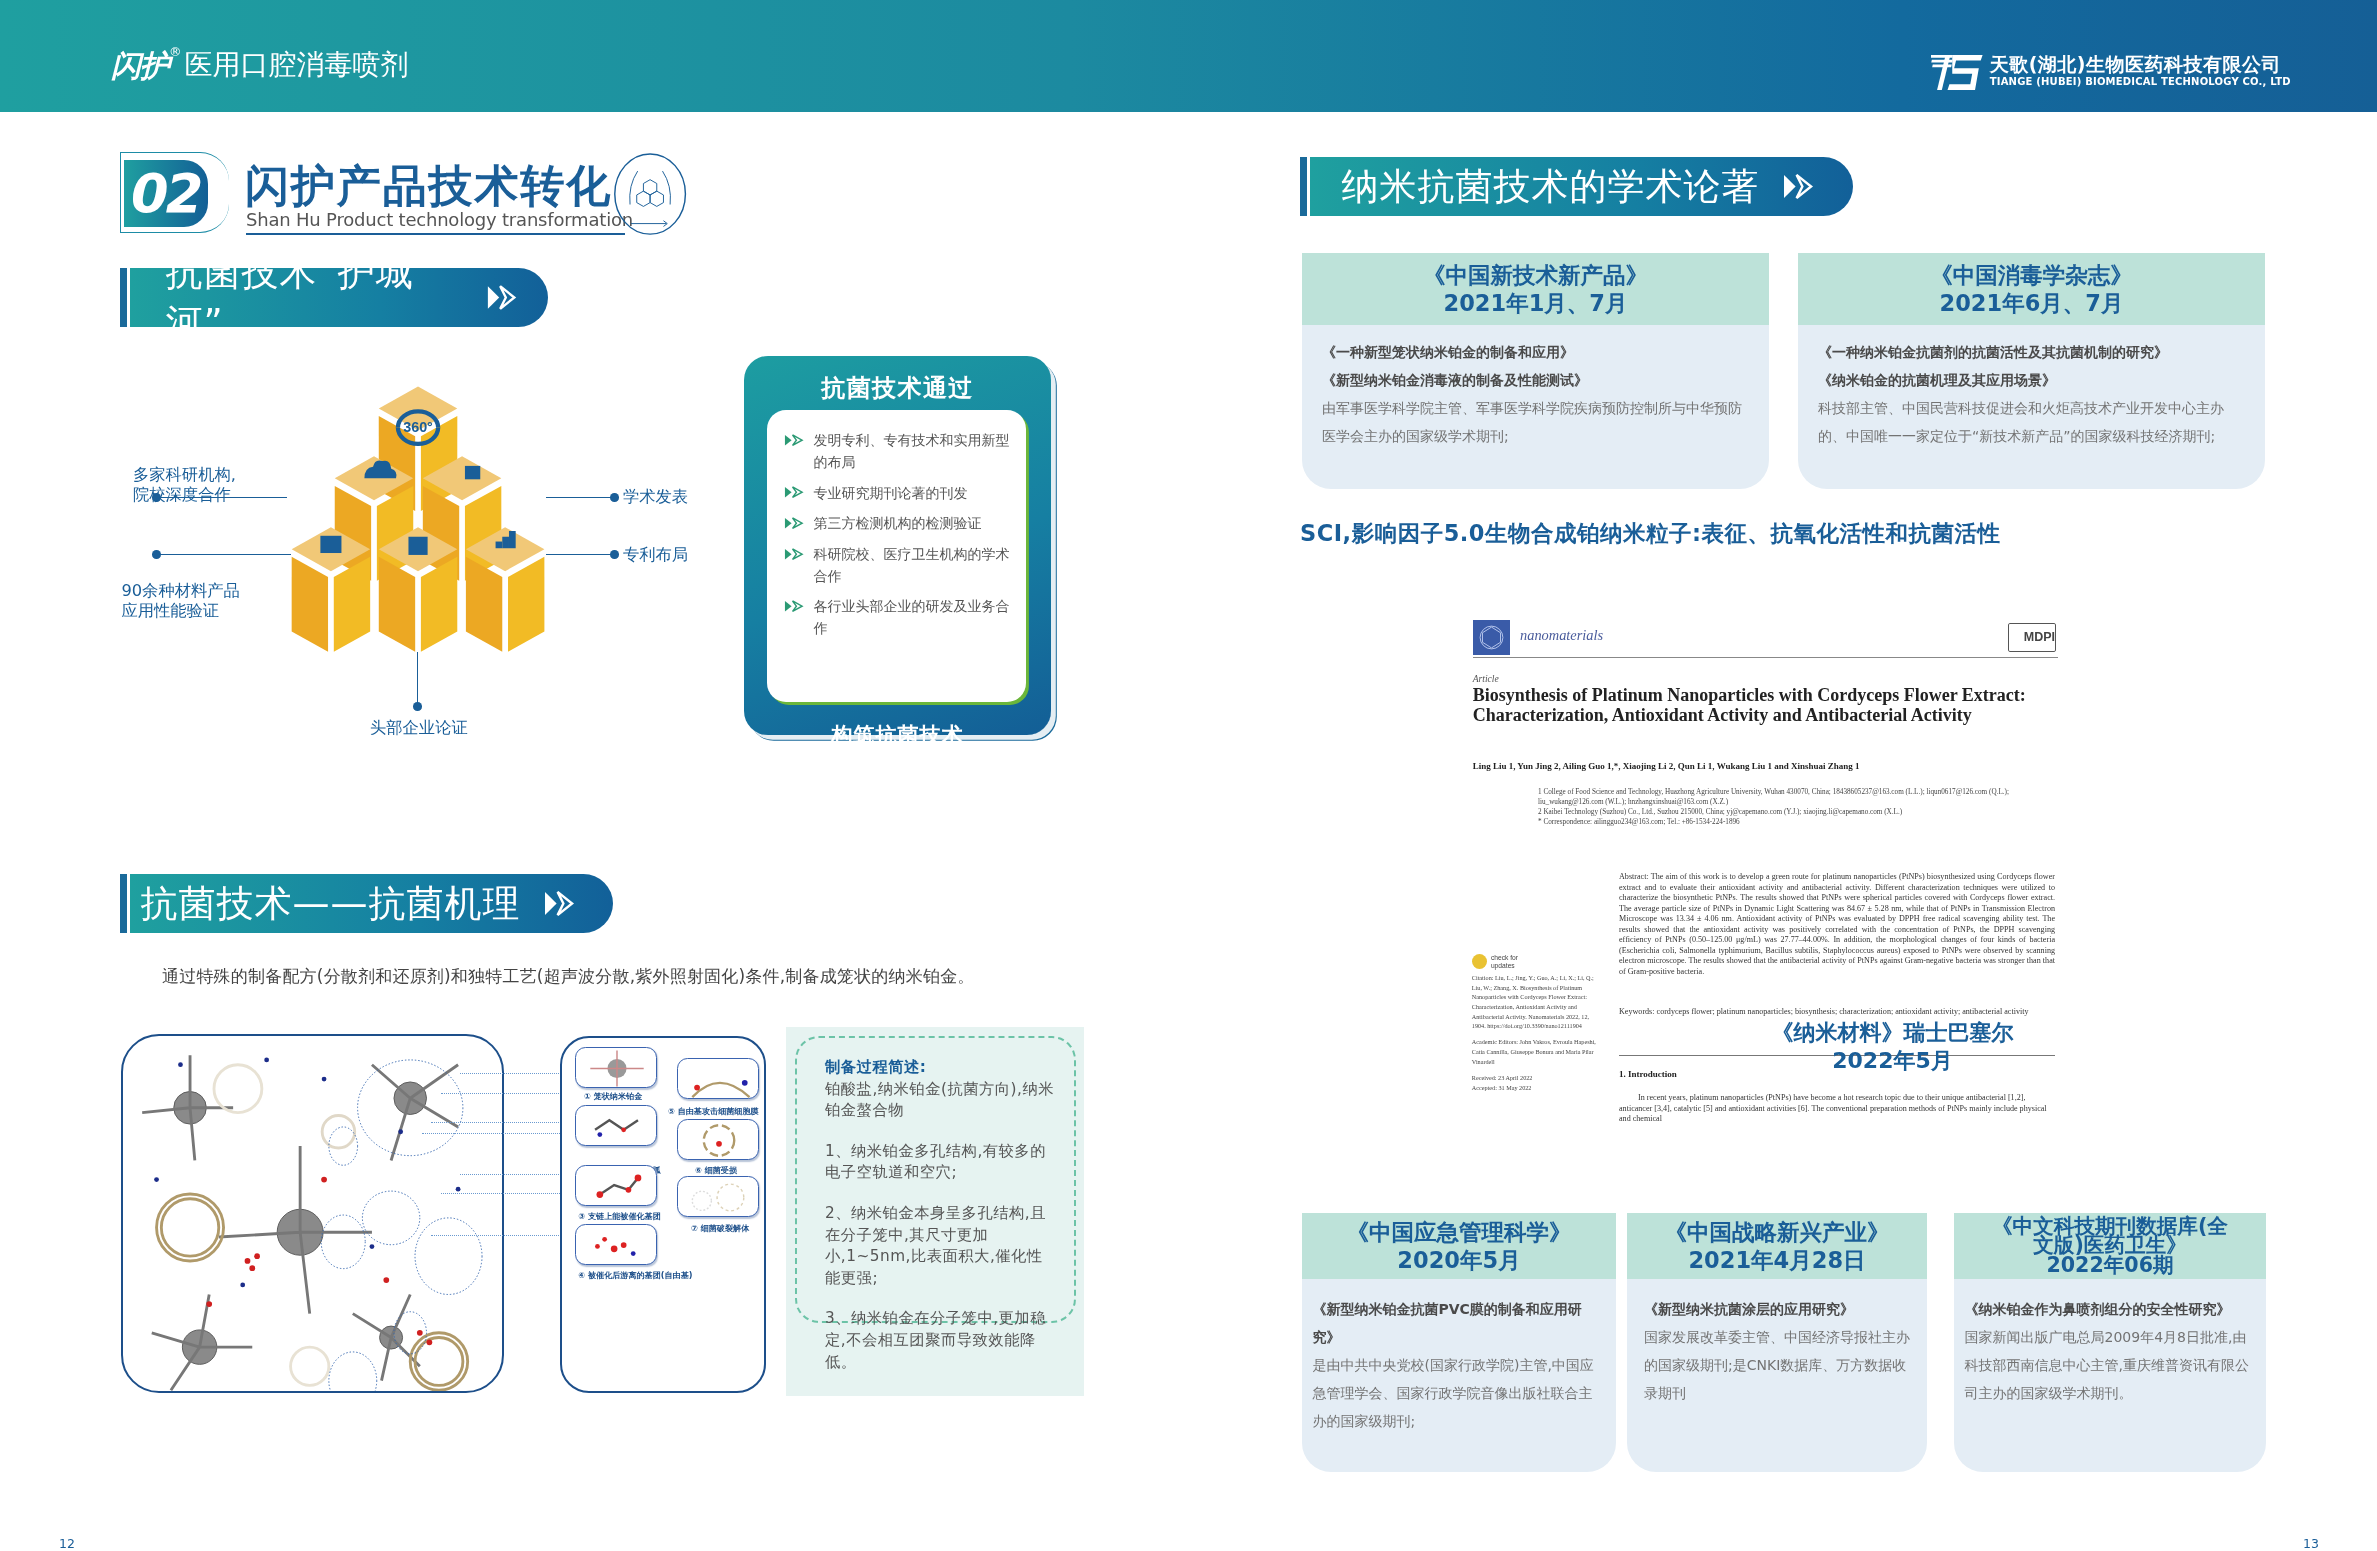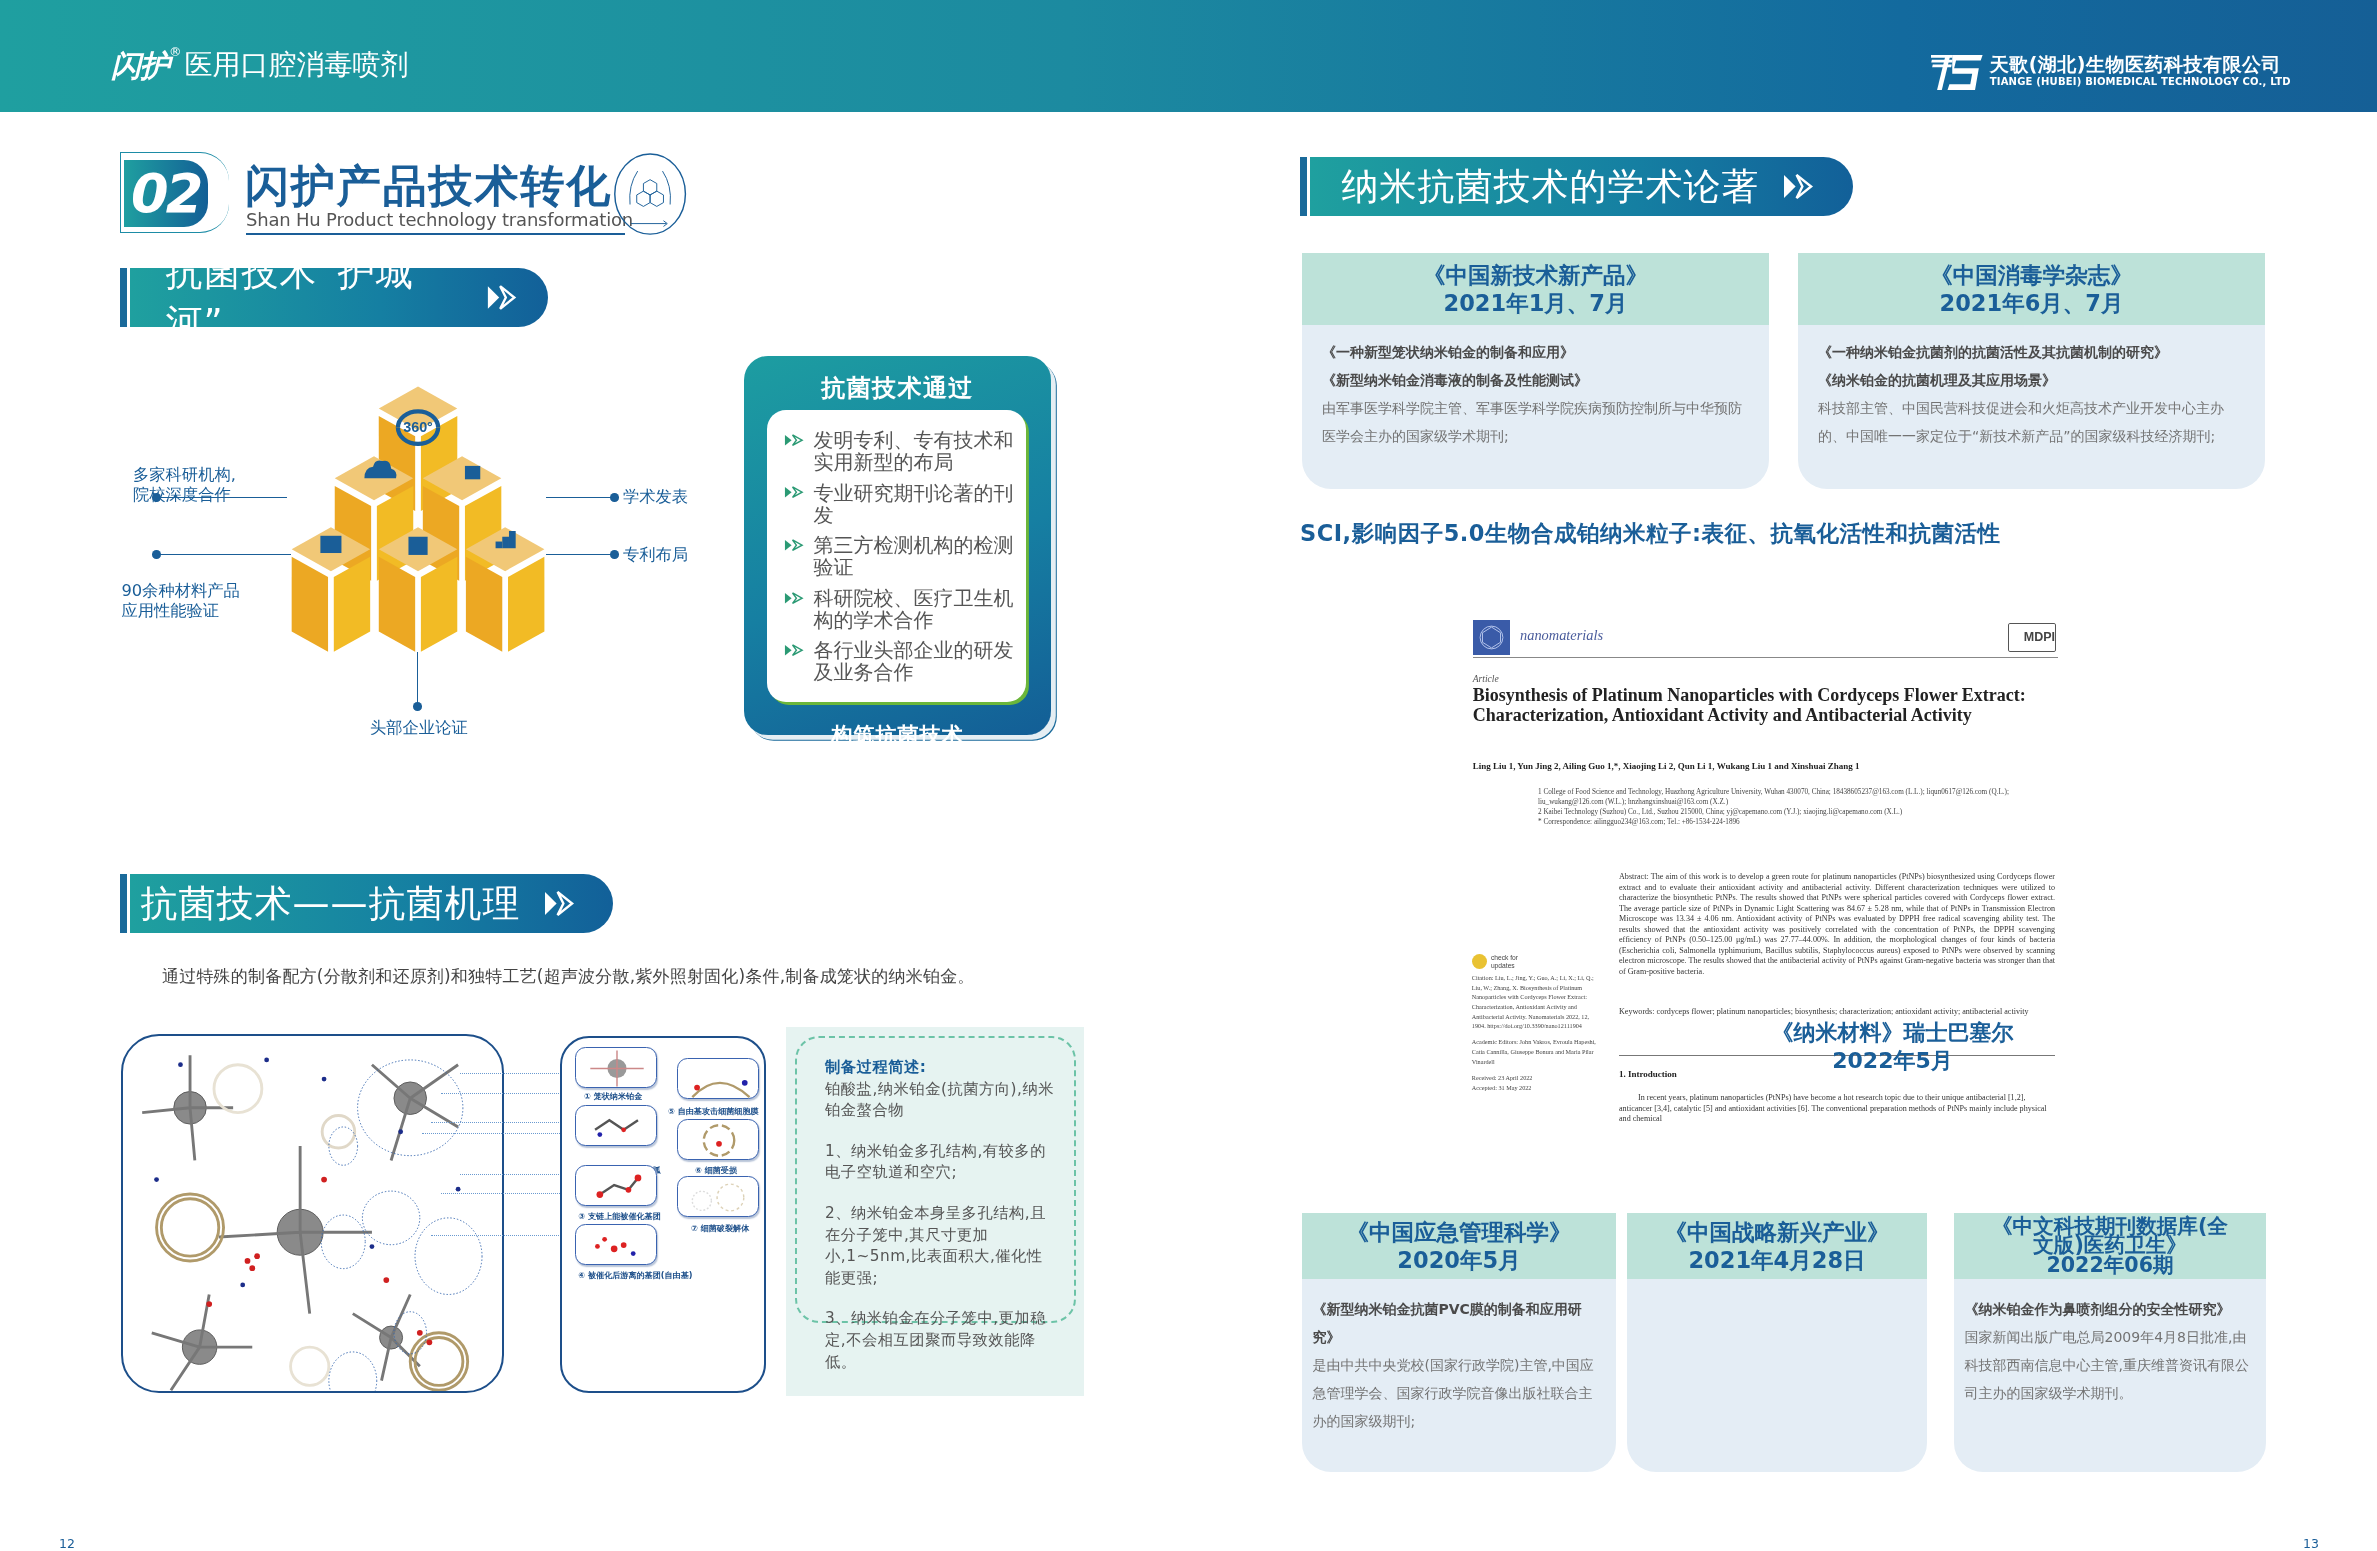--- a/index.html
+++ b/index.html
@@ -60,21 +60,21 @@
     position: absolute; left: 744px; top: 356px; width: 307px; height: 379px;
     background: linear-gradient(160deg, #1d9da1 0%, #167fa2 55%, #135e96 100%);
     border-radius: 24px; box-shadow: 4.8px 4.8px 0 #e5eef3, 5.8px 5.8px 0 #1a6a9a;
   }
   .tech-card .head { position: absolute; left: 0; right: 0; top: 16.3px; text-align: center; color: #fff; font-size: 24px; font-weight: bold; letter-spacing: 1.4px; }
   .tech-card .inner {
     position: absolute; left: 23px; top: 54px; width: 259px; height: 292px; background: #fff; border-radius: 19px;
     box-shadow: 2.9px 2.9px 0 #6bb63a;
   }
   .tech-card ul { list-style: none; padding: 19px 9.6px 0 17px; }
-  .tech-card li { display: flex; font-size: 20px; line-height: 22px; color: #555; margin-bottom: 8.6px; }
+  .tech-card li { display: flex; font-size: 14px; line-height: 22px; color: #555; margin-bottom: 8.6px; }
   .tech-card li .ico { width: 20px; height: 14.4px; margin: 3.8px 9.6px 0 0; flex: 0 0 20px; }
   .tech-card .foot { position: absolute; left: 0; right: 0; top: 364px; text-align: center; color: #fff; font-size: 21px; font-weight: bold; line-height: 31px; letter-spacing: 1px; }
 
   
   .mech-desc { position: absolute; left: 162px; top: 965px; font-size: 17px; color: #444; letter-spacing: 0.2px; }
   .mech-img {
     position: absolute; left: 121px; top: 1034px; width: 383px; height: 359px; border: 2.4px solid #1d4f8a;
     border-radius: 38px; background: #fff; overflow: hidden;
   }
   .mech-steps {
@@ -532,20 +532,24 @@
     <div class="paper">《新型纳米铂金抗菌PVC膜的制备和应用研 究》</div>
     <div class="desc">是由中共中央党校(国家行政学院)主管,中国应急管理学会、国家行政学院音像出版社联合主办的国家级期刊;</div>
   </div>
 </div>
 
 <div class="jcard" style="left:1627px; top:1213px; width:300px; height:259px;">
   <div class="jhead" style="height:66px;">
     <div class="jname">《中国战略新兴产业》</div>
     <div class="jdate">2021年4月28日</div>
   </div>
+  <div class="jbody" style="padding:16.3px 12.5px 0 17px;">
+    <div class="paper">《新型纳米抗菌涂层的应用研究》</div>
+    <div class="desc">国家发展改革委主管、中国经济导报社主办的国家级期刊;是CNKI数据库、万方数据收录期刊</div>
+  </div>
 </div>
 
 <div class="jcard" style="left:1954px; top:1213px; width:312px; height:259px;">
   <div class="jhead" style="height:66px;">
     <div class="jname" style="font-size:20.6px; line-height:19px; padding:0 29px;">《中文科技期刊数据库(全文版)医药卫生》</div>
     <div class="jdate" style="font-size:20.6px; line-height:21px;">2022年06期</div>
   </div>
   <div class="jbody" style="padding:16.3px 14.4px 0 10.5px;">
     <div class="paper">《纳米铂金作为鼻喷剂组分的安全性研究》</div>
     <div class="desc">国家新闻出版广电总局2009年4月8日批准,由科技部西南信息中心主管,重庆维普资讯有限公司主办的国家级学术期刊。</div>

